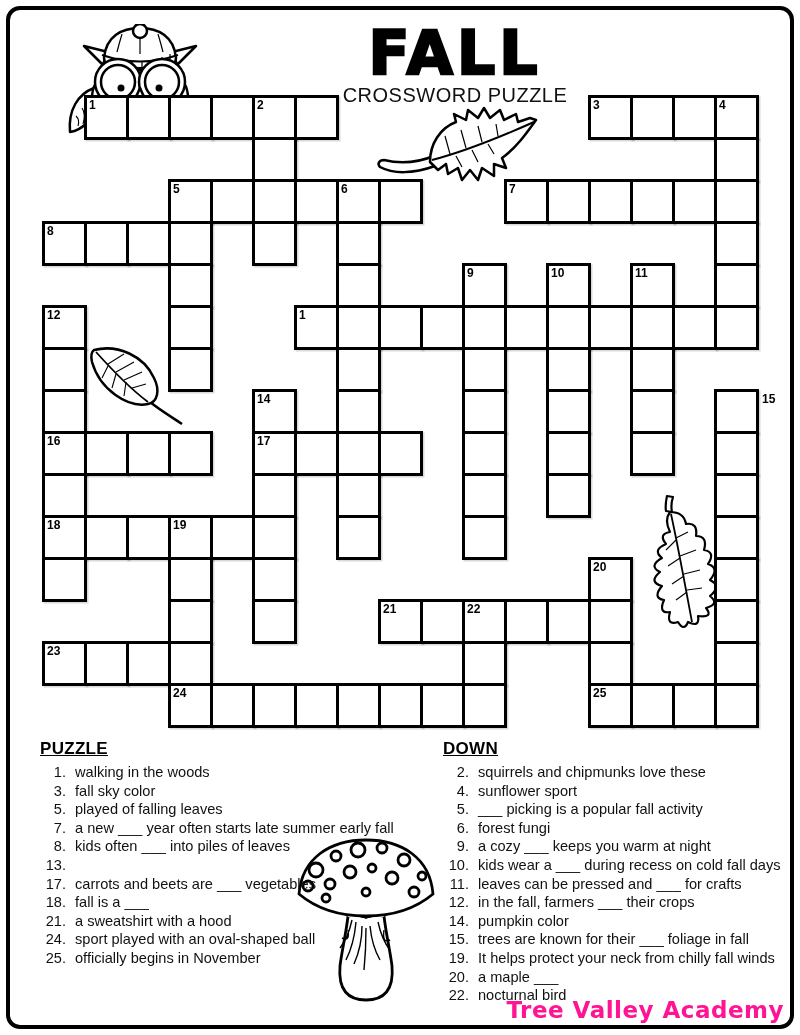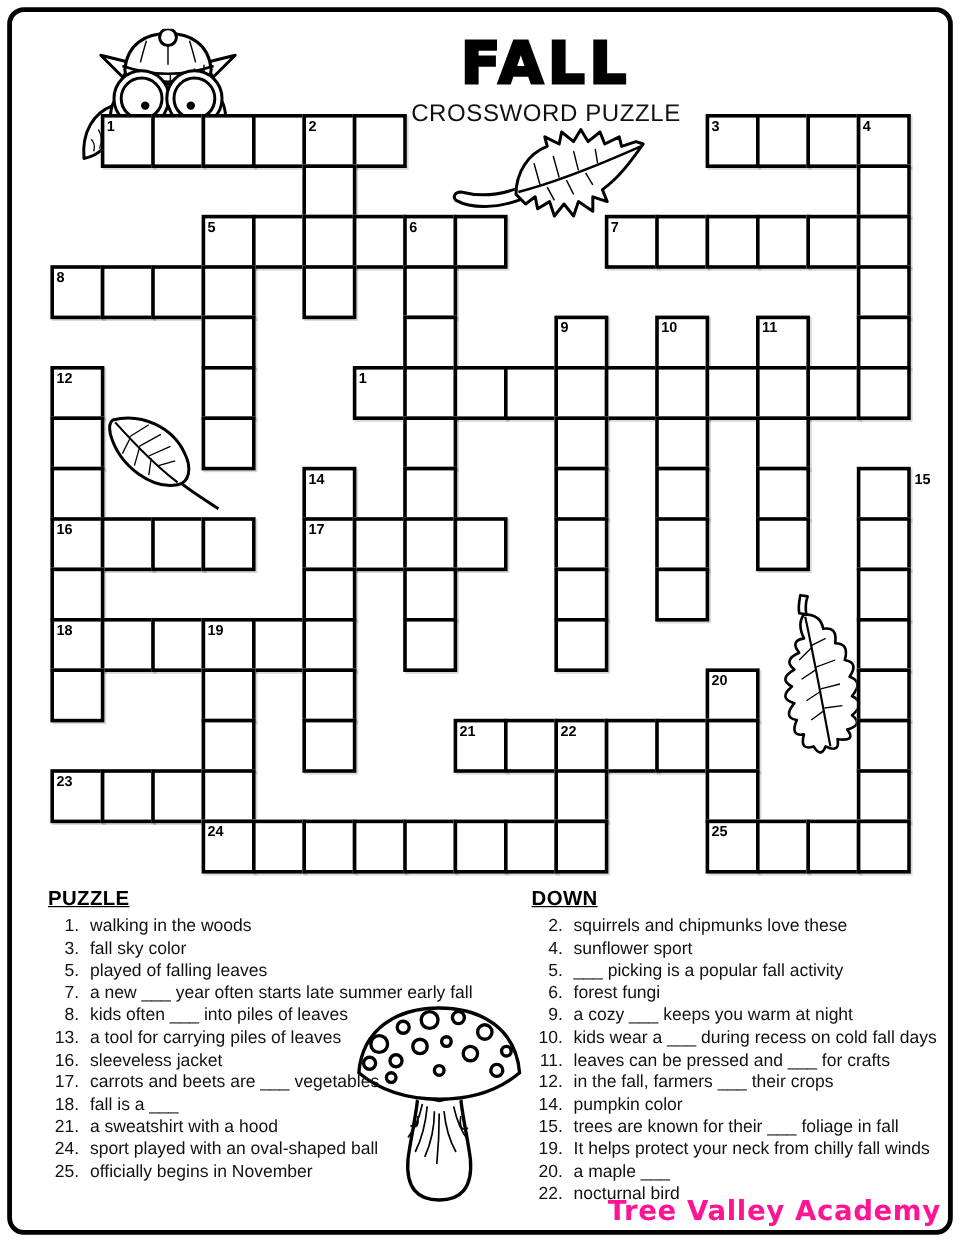--- a/index.html
+++ b/index.html
@@ -6,21 +6,21 @@
   body{
     width:800px;height:1035px;position:relative;background:#fff;overflow:hidden;
     font-family:"Liberation Sans",sans-serif;color:#1a1a1a;
   }
   .frame{
     position:absolute;left:6px;top:6px;right:6px;bottom:6px;
     border:4px solid #000;border-radius:14px;z-index:6;pointer-events:none;
   }
   .title-block{position:absolute;left:330px;top:24px;width:250px;text-align:center;z-index:2;}
   .title{
-    font-family:"DejaVu Sans",sans-serif;font-weight:900;font-size:48px;line-height:58px;
+    font-family:"DejaVu Sans",sans-serif;font-weight:900;font-size:60px;line-height:58px;
     letter-spacing:4px;color:#000;-webkit-text-stroke:2.5px #000;
   }
   .subtitle{
     font-family:"Liberation Sans",sans-serif;font-size:20px;letter-spacing:0.5px;
     color:#111;margin-top:2px;
   }
   .grid{position:absolute;left:42px;top:95px;width:717px;height:633px;z-index:2;}
   .cell{
     position:absolute;width:45px;height:45px;box-sizing:border-box;
     border:3px solid #000;background:#fff;
@@ -300,25 +300,20 @@
       <div class="clue">
         <span class="cnum">7.</span>
         <span class="ctext">a new ___ year often starts late summer early fall</span>
       </div>
       <div class="clue">
         <span class="cnum">8.</span>
         <span class="ctext">kids often ___ into piles of leaves</span>
       </div>
       <div class="clue">
         <span class="cnum">13.</span>
-        <span class="ctext">a tool for carrying piles of leaves</span>
-      </div>
-      <div class="clue">
-        <span class="cnum">16.</span>
-        <span class="ctext">sleeveless jacket</span>
       </div>
       <div class="clue">
         <span class="cnum">17.</span>
         <span class="ctext">carrots and beets are ___ vegetables</span>
       </div>
       <div class="clue">
         <span class="cnum">18.</span>
         <span class="ctext">fall is a ___</span>
       </div>
       <div class="clue">

